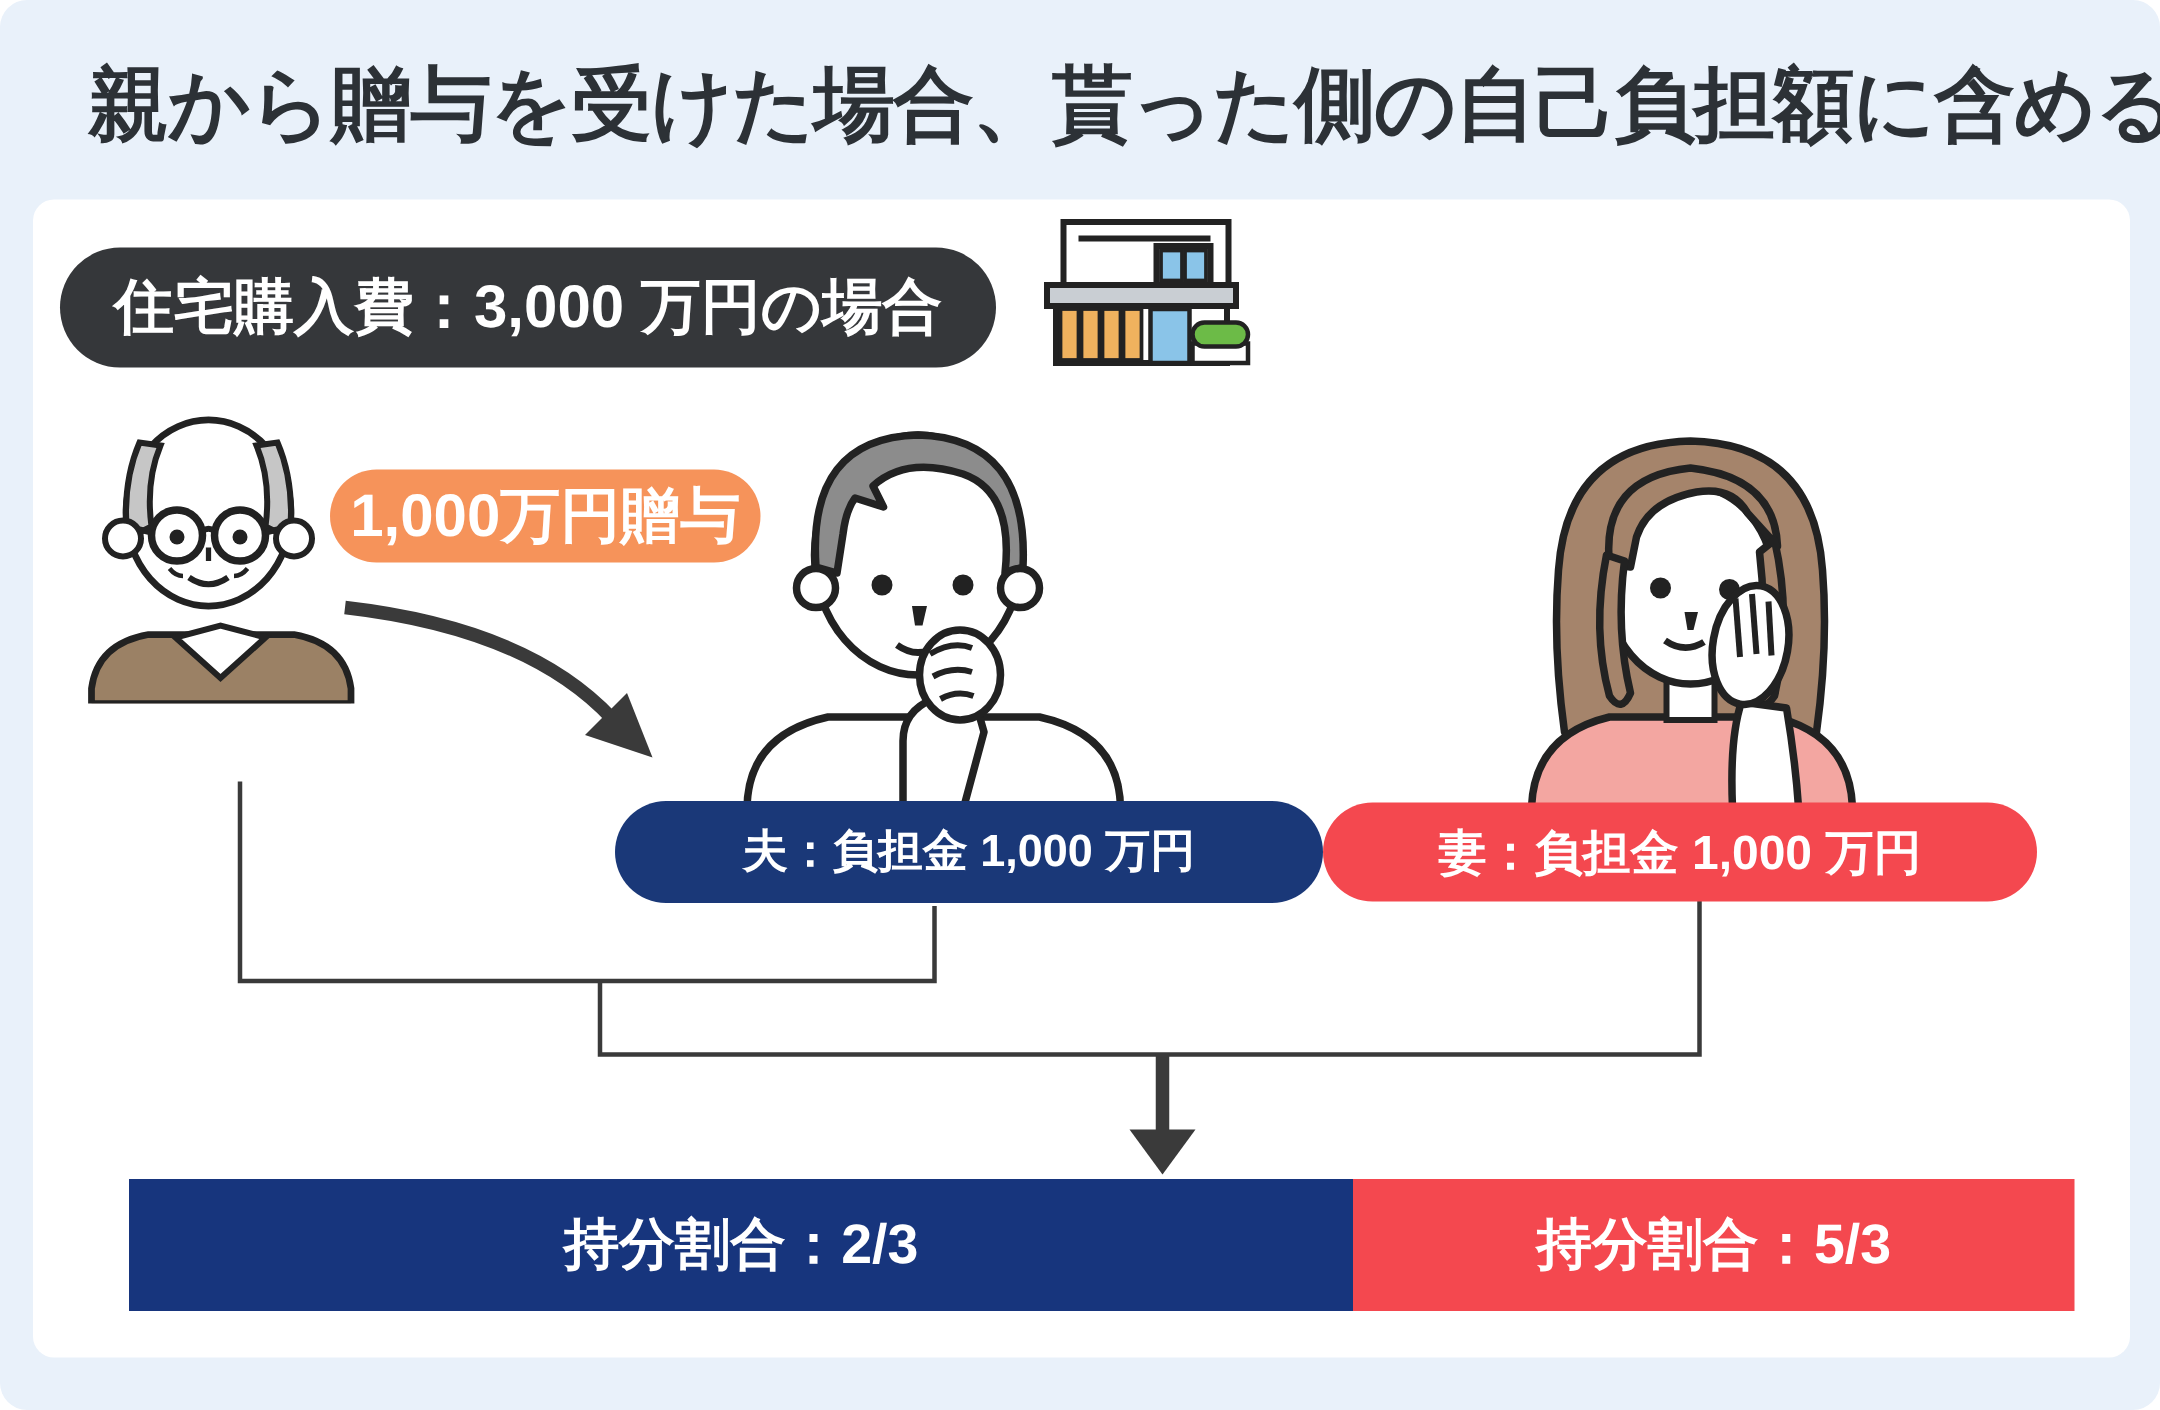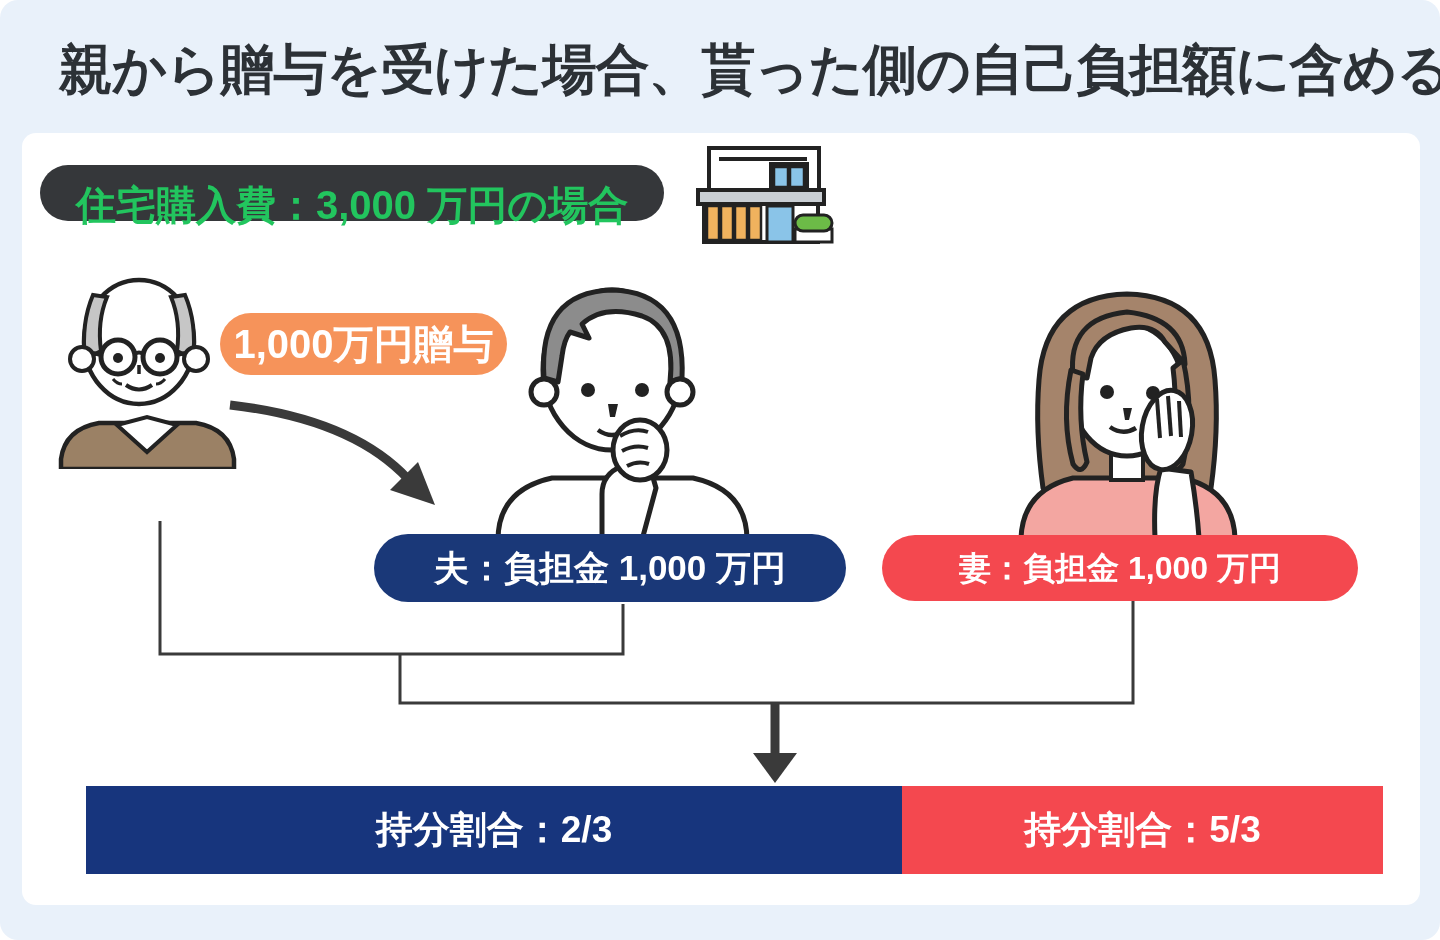--- a/index.html
+++ b/index.html
@@ -13,22 +13,22 @@
     position:absolute;left:0;top:34px;width:1440px;
     text-align:right;font-size:54px;font-weight:bold;color:#2c3136;
     letter-spacing:-1px;white-space:nowrap;margin-left:11px;
   }
   .card{
     position:absolute;left:22px;top:133px;width:1398px;height:772px;
     background:#ffffff;border-radius:14px;
   }
   
   .badge{
-    position:absolute;left:18px;top:32px;height:56px;line-height:80px;
-    padding:0 36px;border-radius:40px;background:#35373a;color:#22c55e;
+    position:absolute;left:18px;top:32px;height:80px;line-height:80px;
+    padding:0 36px;border-radius:40px;background:#35373a;color:#ffffff;
     font-size:40px;font-weight:bold;white-space:nowrap;
   }
   .house{position:absolute;left:673px;top:12px;width:140px;height:100px;}
   
   .fig{position:absolute;z-index:2;}
   .fig-parent{left:33px;top:140px;width:185px;height:196px;}
   .fig-husband{left:468px;top:145px;width:265px;height:262px;}
   .fig-wife{left:993px;top:147px;width:225px;height:258px;}
   .parent-caption{
     position:absolute;left:23px;top:344px;width:205px;z-index:2;
@@ -37,22 +37,22 @@
   
   .pill{
     position:absolute;z-index:3;color:#fff;font-weight:bold;
     text-align:center;white-space:nowrap;
   }
   .pill-gift{
     left:198px;top:180px;width:287px;height:62px;line-height:62px;
     border-radius:31px;background:#f6935a;font-size:40px;
   }
   .pill-husband{
-    left:352px;top:401px;width:472px;height:68px;line-height:68px;
-    border-radius:34px;background:#1a3878;font-size:35px;
+    left:388px;top:401px;width:472px;height:68px;line-height:68px;
+    border-radius:34px;background:#1a3878;font-size:30px;
   }
   .pill-wife{
     left:860px;top:402px;width:476px;height:66px;line-height:66px;
     border-radius:33px;background:#f4484f;font-size:32px;
   }
   
   .connectors{position:absolute;left:0;top:0;width:1398px;height:772px;z-index:1;}
   
   .bar{
     position:absolute;top:653px;height:88px;z-index:3;color:#fff;

